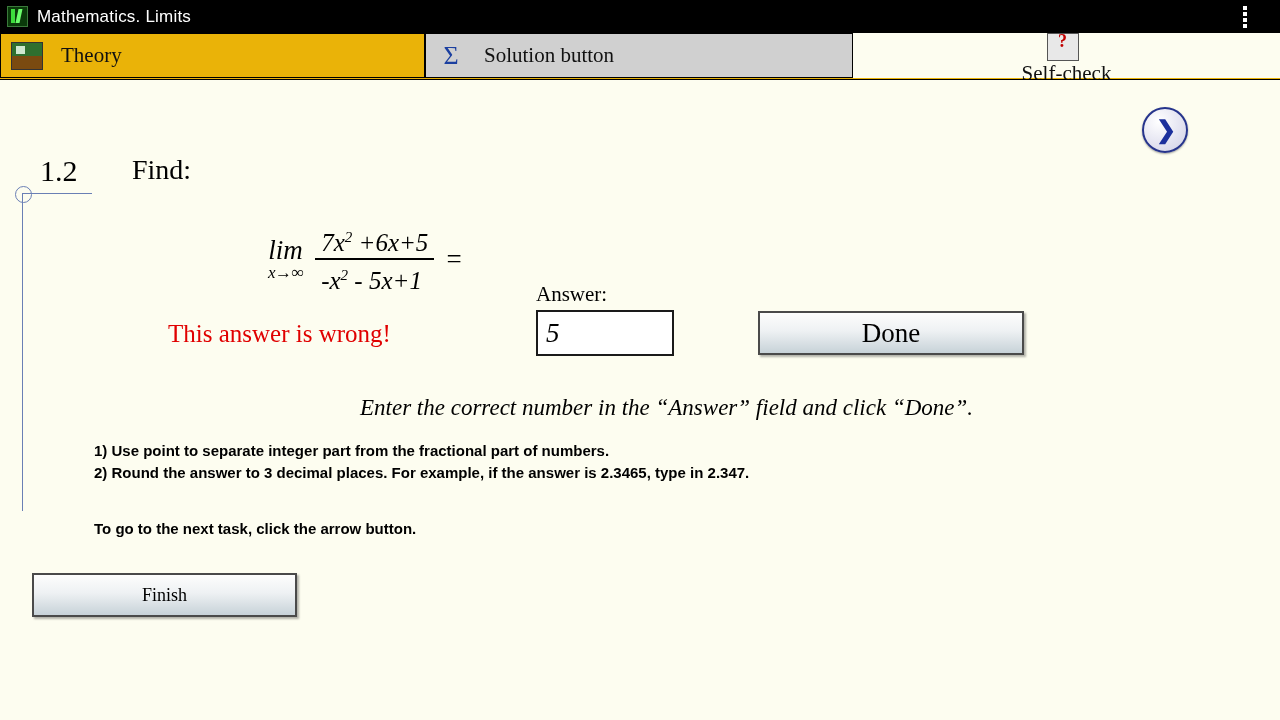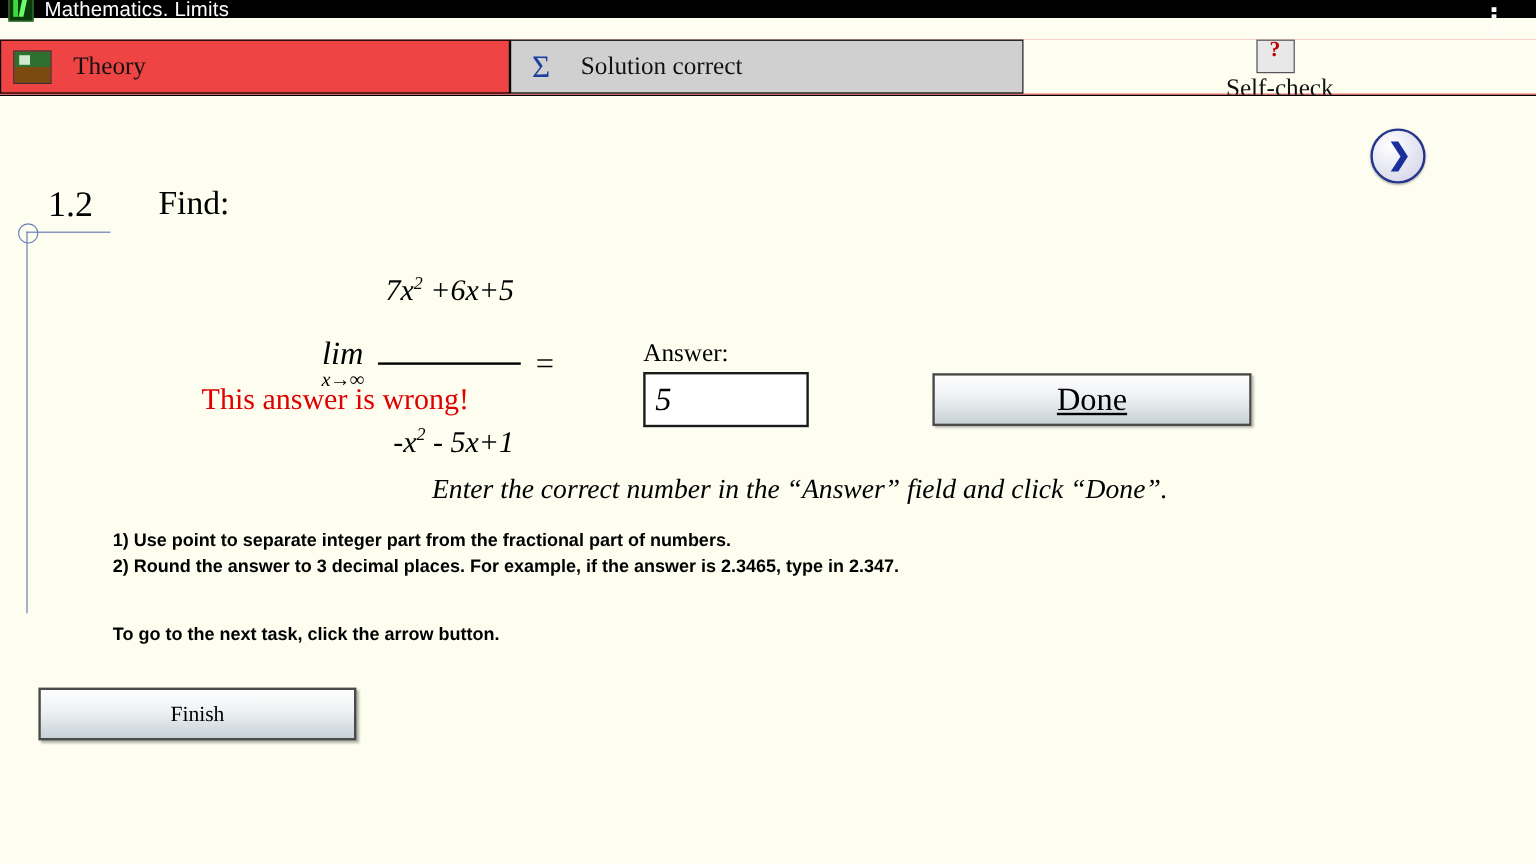--- a/index.html
+++ b/index.html
@@ -13,21 +13,21 @@
     font-family: "Liberation Sans", sans-serif;
     overflow: hidden;
     position: relative;
   }
 
   
   .titlebar {
     position: absolute;
     top: 0; left: 0;
     width: 1280px;
-    height: 15px;
+    height: 33px;
     background: #000000;
     display: flex;
     align-items: center;
   }
   .titlebar-icon {
     width: 19px;
     height: 19px;
     margin-left: 7px;
     margin-right: 9px;
     background: #0a3a0a;
@@ -75,21 +75,21 @@
     height: 4px;
     background: #ffffff;
   }
 
   
   .tabbar {
     position: absolute;
     top: 33px; left: 0;
     width: 1280px;
     height: 46px;
-    background: #ef4444;
+    background: #eab308;
   }
   .tab {
     position: absolute;
     top: 0;
     height: 45px;
     box-sizing: border-box;
     display: flex;
     align-items: center;
     border: 1px solid #000000;
     border-bottom: 1px solid #000000;
@@ -248,22 +248,21 @@
     display: flex;
     flex-direction: column;
     align-items: center;
     margin-right: 12px;
   }
   .lim-main { font-size: 27px; line-height: 28px; }
   .lim-sub { font-size: 17px; line-height: 18px; letter-spacing: -0.5px; }
   .frac {
     display: flex;
     flex-direction: column;
-    align-items: flex-end;
-    gap: 44px;
+    align-items: flex-start;
   }
   .frac-num, .frac-den {
     font-size: 25px;
     line-height: 30px;
     padding: 0 6px;
     white-space: nowrap;
   }
   .frac-bar {
     width: 100%;
     height: 2px;
@@ -309,26 +308,25 @@
     border: 2px solid #4a4a4a;
     display: flex;
     align-items: center;
     justify-content: center;
     font-family: "Liberation Serif", serif;
     color: #000;
     box-shadow: 2px 2px 2px rgba(0,0,0,0.3);
   }
   #done-button {
     position: absolute;
-    left: 777px;
+    left: 758px;
     top: 231px;
     width: 266px;
     height: 44px;
     font-size: 27px;
-    text-decoration: underline;
   }
   #finish-button {
     position: absolute;
     left: 32px;
     top: 493px;
     width: 265px;
     height: 44px;
     font-size: 18px;
   }
 
@@ -377,21 +375,21 @@
 
 <div class="tabbar">
 
   <div class="tab" id="tab-theory">
     <div class="tab-icon icon-book"></div>
     <div class="tab-label">Theory</div>
   </div>
 
   <div class="tab selected" id="tab-solution">
     <div class="tab-icon icon-sigma">Σ</div>
-    <div class="tab-label">Solution correct</div>
+    <div class="tab-label">Solution button</div>
   </div>
 
   <div class="tab plain" id="tab-selfcheck">
     <div class="tab-icon icon-quiz"></div>
     <div class="tab-label">Self-check</div>
   </div>
 
 </div>
 
 <div class="content">

